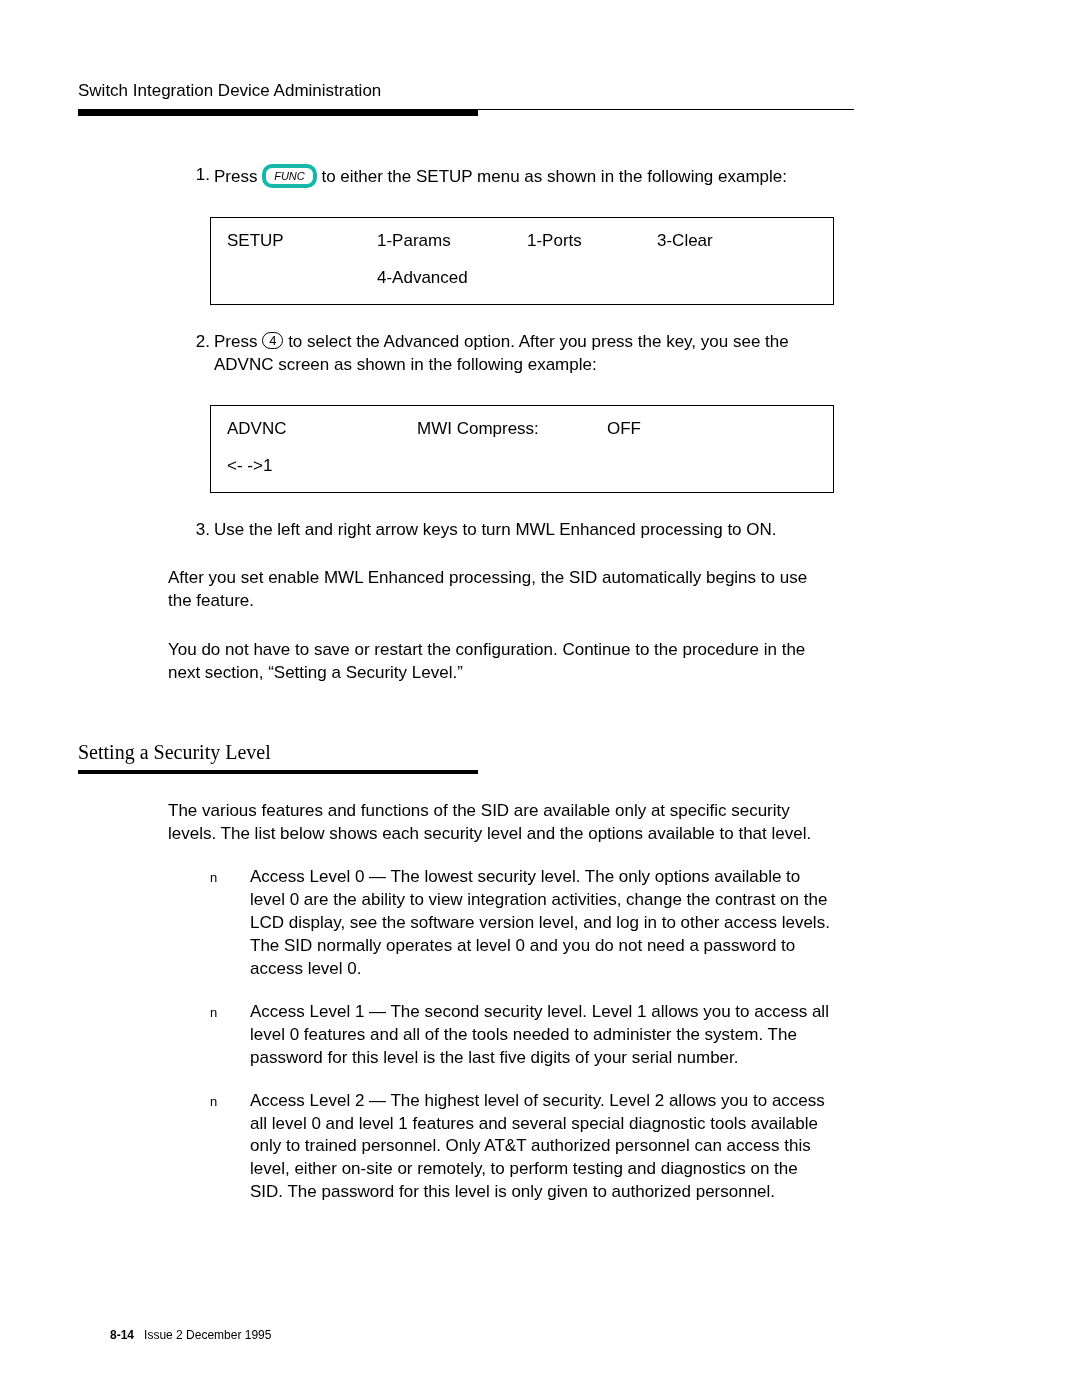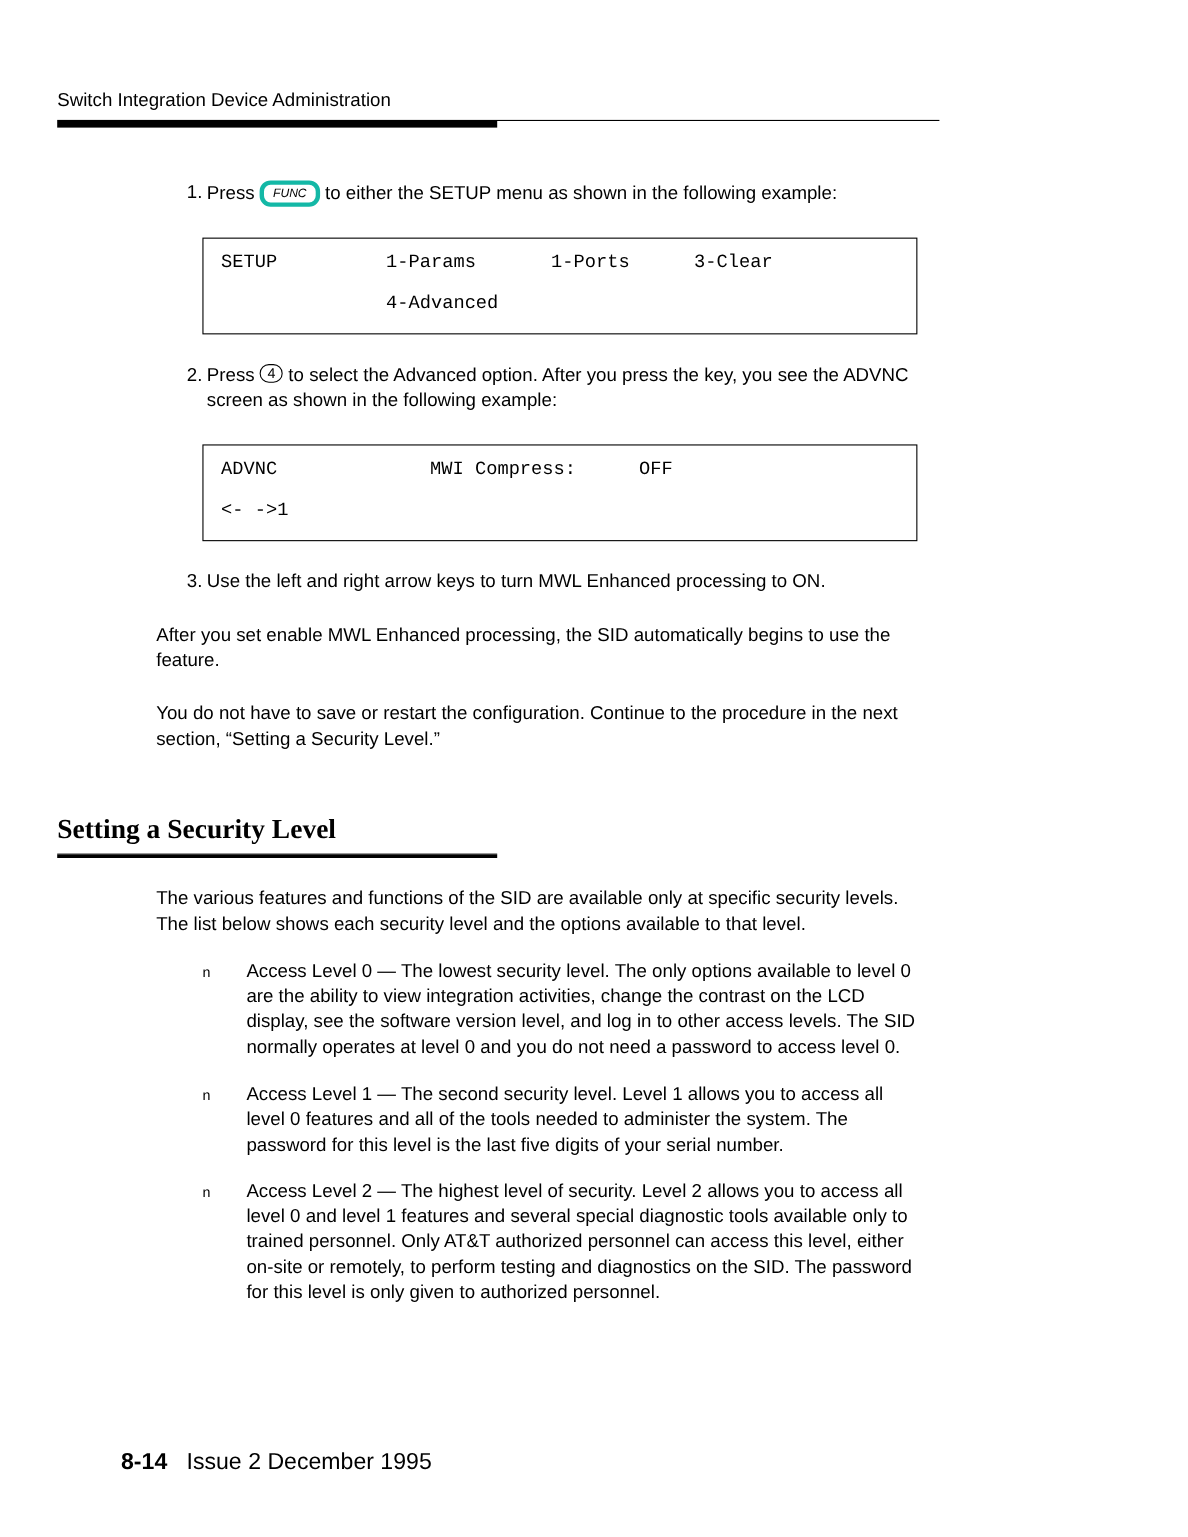--- a/index.html
+++ b/index.html
@@ -9,21 +9,21 @@
     font-family: Arial, Helvetica, sans-serif;
     font-size: 17px;
     color: #000;
     line-height: 1.35;
   }
   .page {
     width: 964px;
     height: 1397px;
     position: relative;
     box-sizing: border-box;
-    padding: 80px 110px 60px 52px;
+    padding: 80px 110px 60px 78px;
   }
   .header-title {
     font-size: 17px;
     margin-left: 0px;
     margin-bottom: 6px;
   }
   .rule-line {
     border: none;
     border-top: 1px solid #000;
     margin: 0;
@@ -72,29 +72,28 @@
   }
   .display-box {
     border: 1px solid #000;
     margin-left: 42px;
     margin-top: 28px;
     padding: 12px 16px 14px 16px;
     font-size: 17px;
   }
   .display-row {
     display: flex;
-    font-family: Liberation Mono, monospace;
   }
   .para {
     margin-top: 26px;
   }
   .section-heading {
     font-family: "Book Antiqua", Palatino, "Palatino Linotype", Georgia, serif;
-    font-weight: bold;
-    font-size: 25px;
+    font-weight: normal;
+    font-size: 20px;
     margin-top: 54px;
     margin-bottom: 4px;
   }
   .section-rule-thin {
     border: none;
     border-top: 1px solid #000;
     width: 400px;
     margin: 0;
   }
   .section-rule-thick {
@@ -117,21 +116,21 @@
     font-size: 13px;
     padding-top: 3px;
   }
   .bullet-text {
     flex: 1;
   }
   .footer {
     position: absolute;
     bottom: 54px;
     left: 110px;
-    font-size: 21px;
+    font-size: 12px;
   }
   .footer-page {
     font-weight: bold;
   }
 </style>
 </head>
 <body>
 
 <div class="page">
 

